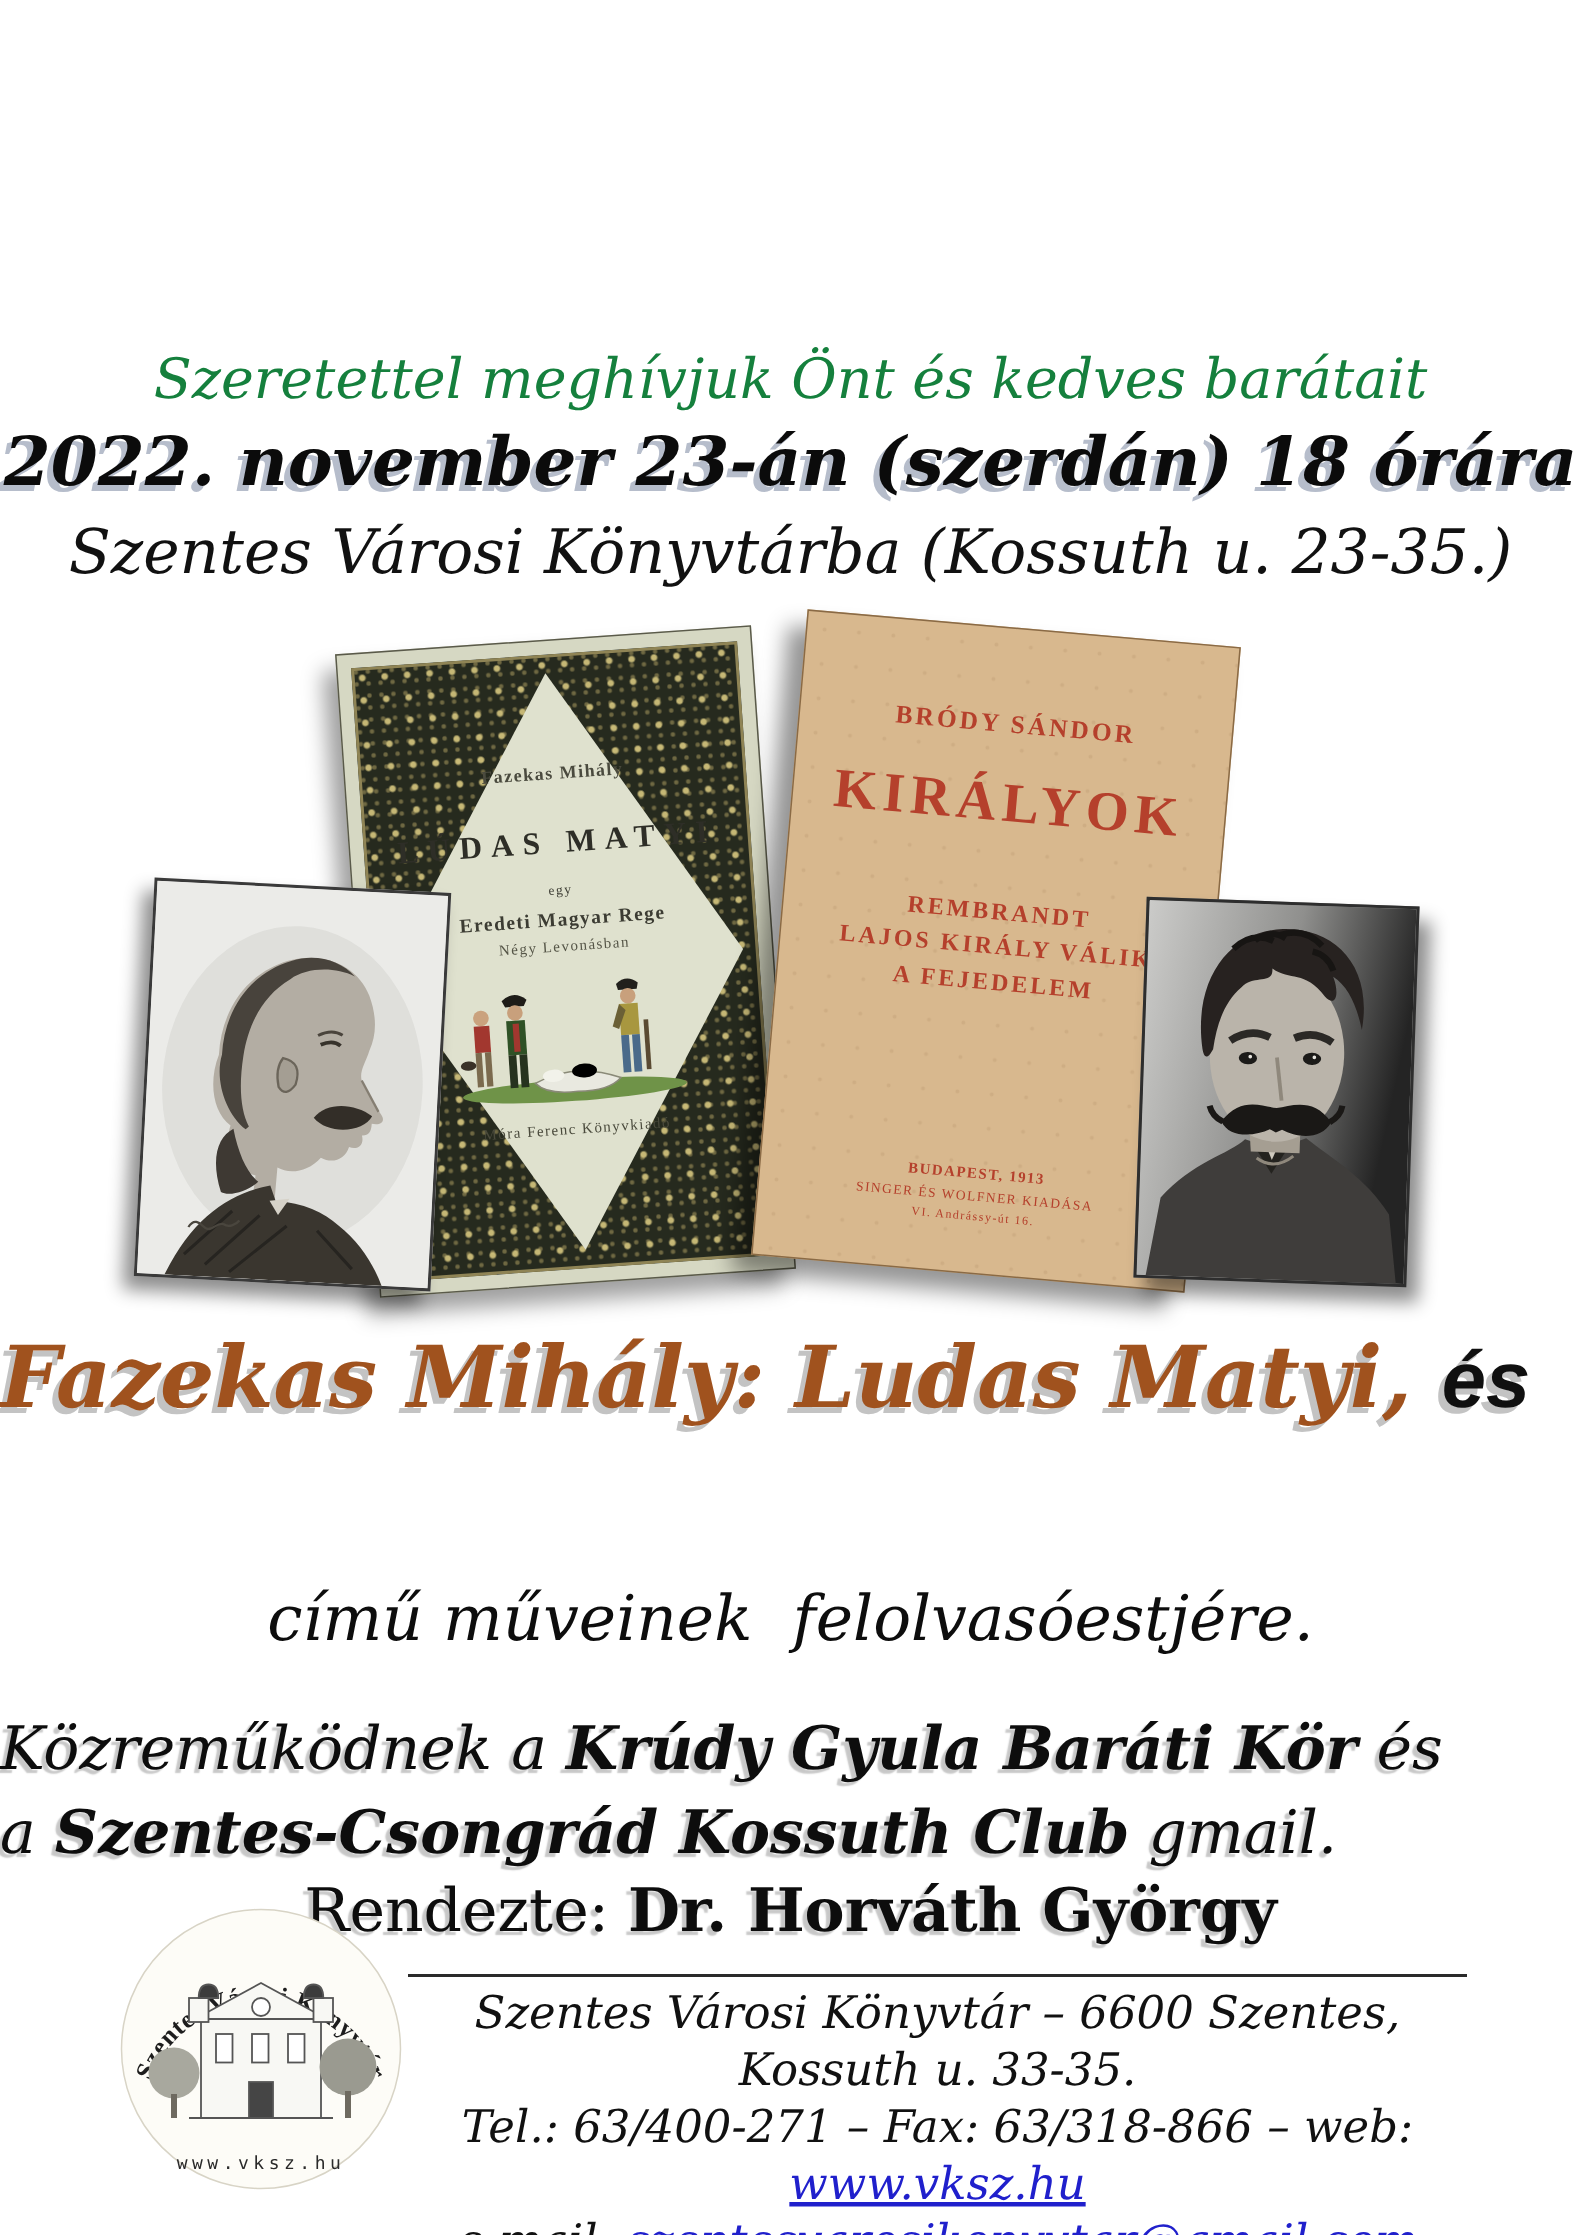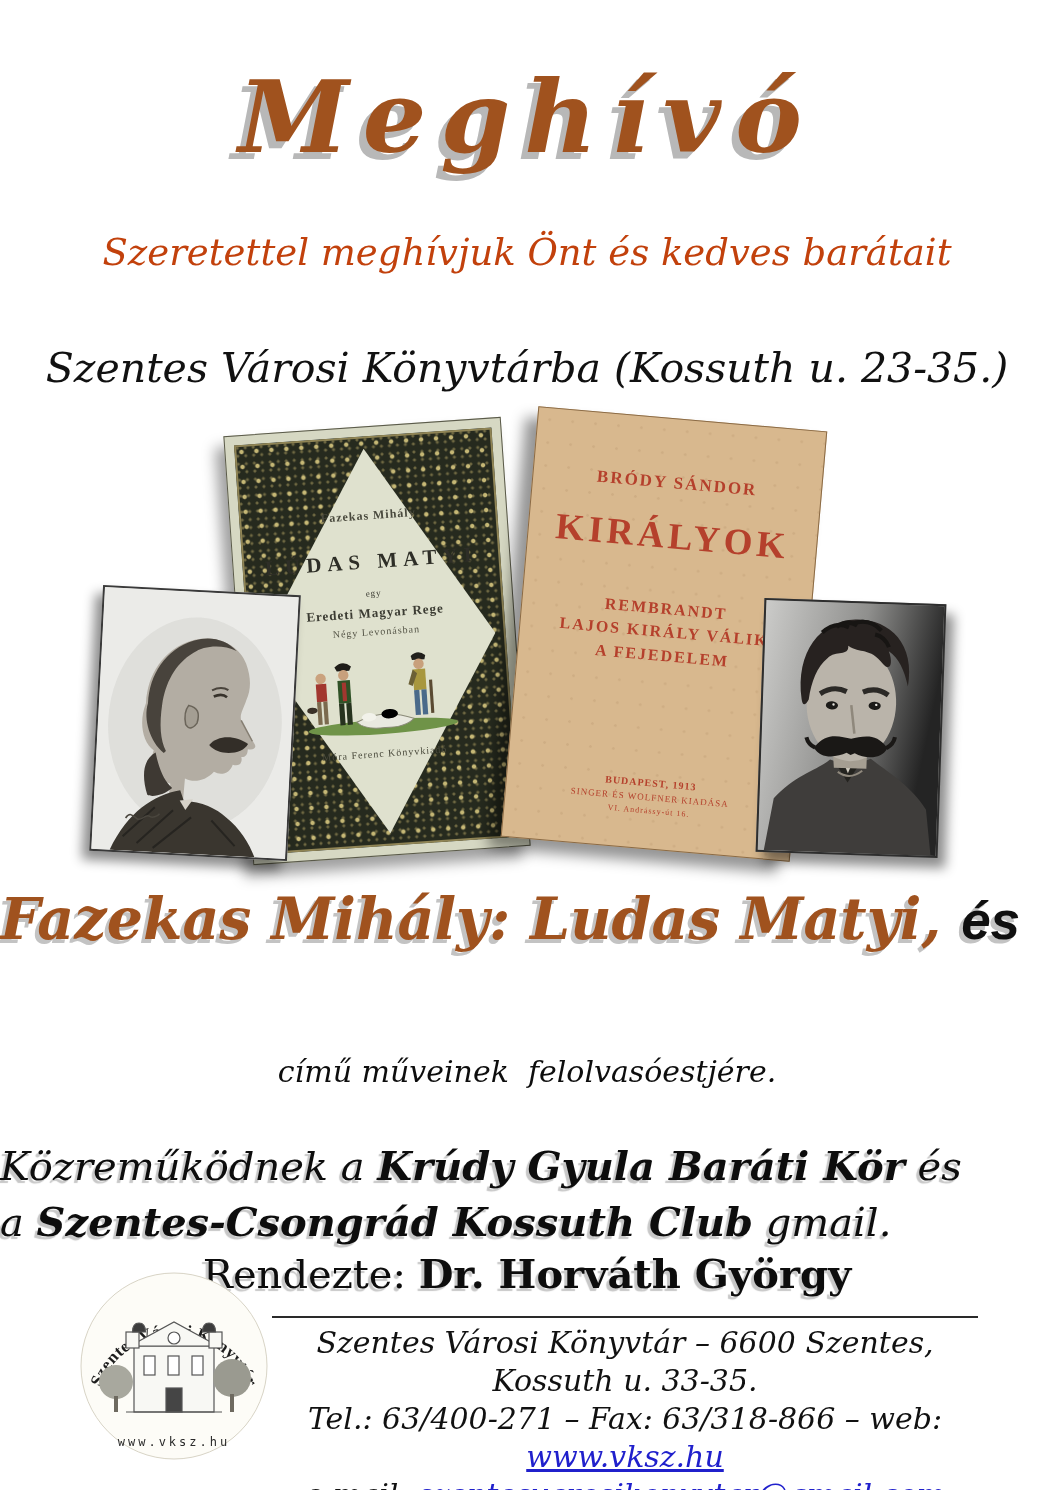--- a/index.html
+++ b/index.html
@@ -5,21 +5,21 @@
   html,body{margin:0;padding:0;background:#ffffff;}
   .page{position:relative;width:1054px;height:1490px;background:#ffffff;overflow:hidden;
         font-family:"DejaVu Serif",serif;}
 
   
   .title{position:absolute;top:52px;left:0;width:100%;text-align:center;
          font-style:italic;font-weight:bold;font-size:100px;line-height:1.3;
          color:#a0521e;letter-spacing:14px;
          text-shadow:-7px 7px 0 #b8b8b8;}
   .intro{position:absolute;top:231px;left:0;width:100%;text-align:center;
-         font-style:italic;font-size:37px;color:#c2410c;}
+         font-style:italic;font-size:37px;color:#15803d;}
   .dateline{position:absolute;top:281px;left:0;width:100%;text-align:center;
          font-style:italic;font-weight:bold;font-size:45px;color:#0b0b0b;
          text-shadow:-4px 4px 0 #b6bdcb;}
   .venue{position:absolute;top:344px;left:0;width:100%;text-align:center;
          font-style:italic;font-size:41px;color:#111;}
 
   
   .images{position:absolute;top:418px;left:0;width:1054px;height:450px;}
   .img-item{position:absolute;}
 
@@ -68,21 +68,21 @@
          box-shadow:8px 10px 12px rgba(0,0,0,.45);}
   .portrait-left svg,.portrait-right svg,.b1-illus svg{display:block;width:100%;height:100%;}
 
   
   .works{position:absolute;top:888px;left:0;width:100%;text-align:left;
          font-style:italic;font-weight:bold;font-size:57px;line-height:62px;
          color:#a0521e;text-shadow:-4px 4px 0 #c3c3c3;white-space:pre-wrap;}
   .works .and{color:#101010;font-family:"Liberation Sans",sans-serif;
          font-size:53px;font-weight:bold;}
   .works-sub{position:absolute;top:1054px;left:0;width:100%;text-align:center;
-         font-style:italic;font-size:30px;color:#0d0d0d;white-space:pre-wrap;}
+         font-style:italic;font-size:42px;color:#0d0d0d;white-space:pre-wrap;}
 
   
   .participants{position:absolute;top:1138px;left:0;width:100%;
          font-style:italic;font-size:40px;line-height:55px;color:#0d0d0d;
          text-shadow:-3px 3px 1px rgba(0,0,0,.22);white-space:pre-wrap;}
   .participants b{font-weight:bold;}
   .organizer{position:absolute;top:1250px;left:0;width:100%;text-align:center;
          font-size:40px;color:#0d0d0d;
          text-shadow:-3px 3px 1px rgba(0,0,0,.22);white-space:pre-wrap;}
   .organizer b{font-weight:bold;}
@@ -93,22 +93,22 @@
          border-top:2px solid #2a2a2a;}
   .footer-text{position:absolute;left:260px;top:1324px;width:730px;text-align:center;
          font-style:italic;font-size:30px;line-height:38px;color:#111;white-space:pre-wrap;}
   .footer-text a{color:#2020cc;text-decoration:underline;cursor:pointer;}
 </style>
 </head>
 <body>
 
 <div class="page">
 
-  <div class="title">Meghívó</div>
   <div class="intro">Szeretettel meghívjuk Önt és kedves barátait</div>
+  <div class="dateline">2022. november 23-án (szerdán) 18 órára</div>
   <div class="venue">Szentes Városi Könyvtárba (Kossuth u. 23-35.)</div>
 
   <div class="images">
 
     <div class="img-item book1">
       <div class="book1-frame"></div>
       <div class="book1-diamond"></div>
       <div class="b1-text b1-author">Fazekas Mihály</div>
       <div class="b1-text b1-title">LÚDAS MATYI</div>
       <div class="b1-text b1-egy">egy</div>

